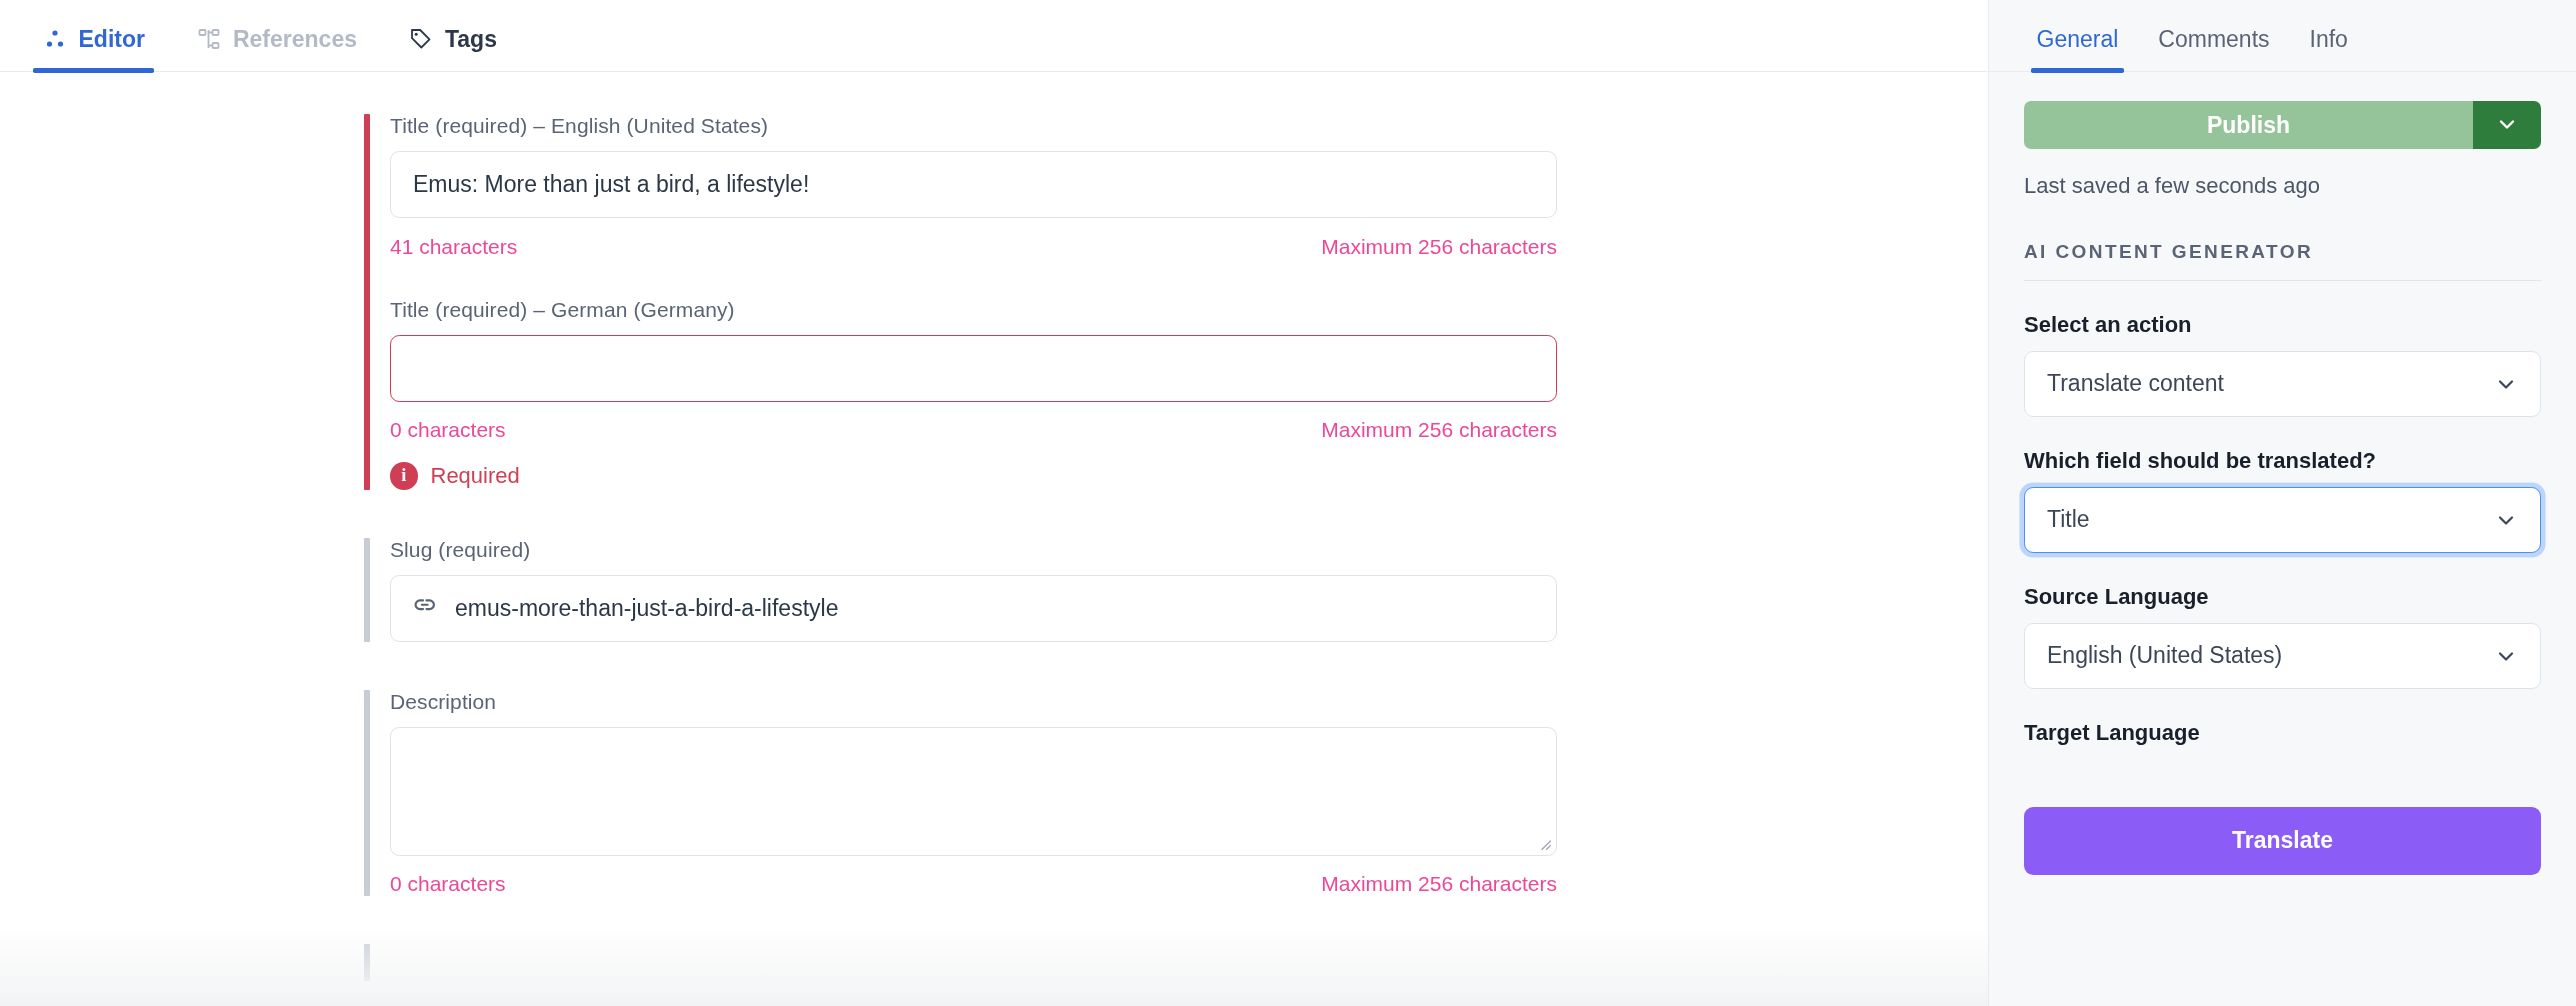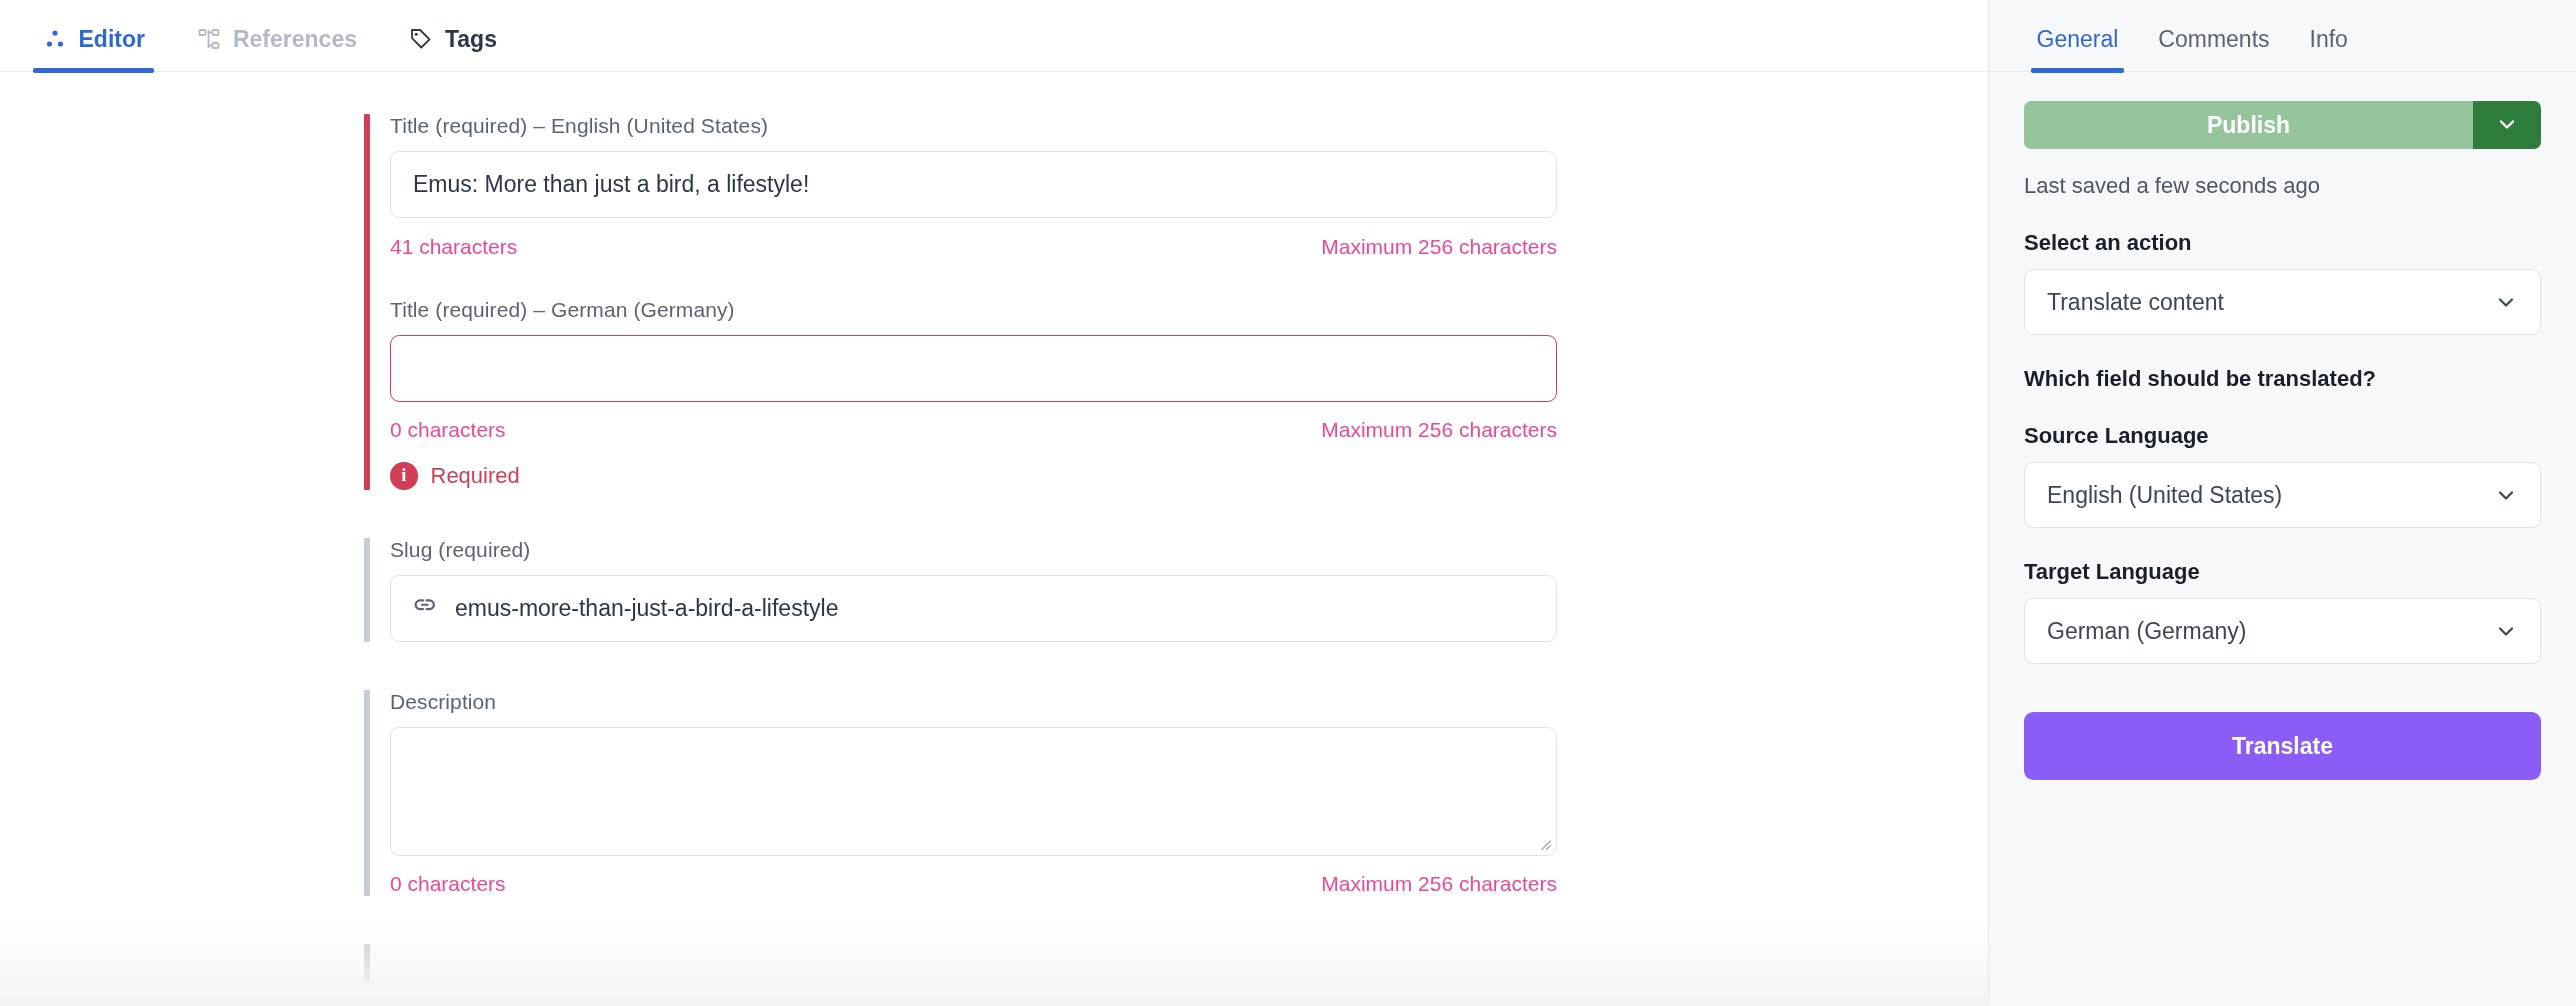--- a/index.html
+++ b/index.html
@@ -434,52 +434,53 @@
           <span>
             <svg width="24" height="24" viewBox="0 0 24 24" fill="none" stroke="#ffffff" stroke-width="2.4" stroke-linecap="round" stroke-linejoin="round">
               <path d="M6 9.5l6 6 6-6"></path>
             </svg>
           </span>
         </div>
       </div>
 
       <div class="saved-text">Last saved a few seconds ago</div>
 
+      <div class="section-head">AI CONTENT GENERATOR</div>
 
       <div class="sel-label">Select an action</div>
       <div class="select-box">
         <span>Translate content</span>
         <span class="caret">
           <svg width="24" height="24" viewBox="0 0 24 24" fill="none" stroke="#3c4657" stroke-width="2.2" stroke-linecap="round" stroke-linejoin="round">
             <path d="M6 9.5l6 6 6-6"></path>
           </svg>
         </span>
       </div>
 
       <div class="sel-label">Which field should be translated?</div>
+      <div class="select-box focused">
+        <span>Title</span>
+        <span class="caret">
+          <svg width="24" height="24" viewBox="0 0 24 24" fill="none" stroke="#3c4657" stroke-width="2.2" stroke-linecap="round" stroke-linejoin="round">
+            <path d="M6 9.5l6 6 6-6"></path>
+          </svg>
+        </span>
+      </div>
 
       <div class="sel-label">Source Language</div>
       <div class="select-box">
         <span>English (United States)</span>
         <span class="caret">
           <svg width="24" height="24" viewBox="0 0 24 24" fill="none" stroke="#3c4657" stroke-width="2.2" stroke-linecap="round" stroke-linejoin="round">
             <path d="M6 9.5l6 6 6-6"></path>
           </svg>
         </span>
       </div>
 
       <div class="sel-label">Target Language</div>
-      <div class="select-box">
-        <span>German (Germany)</span>
-        <span class="caret">
-          <svg width="24" height="24" viewBox="0 0 24 24" fill="none" stroke="#3c4657" stroke-width="2.2" stroke-linecap="round" stroke-linejoin="round">
-            <path d="M6 9.5l6 6 6-6"></path>
-          </svg>
-        </span>
-      </div>
 
       <button class="translate-btn">Translate</button>
 
     </div>
   </div>
 
 </div>
 
 
 </body></html>

